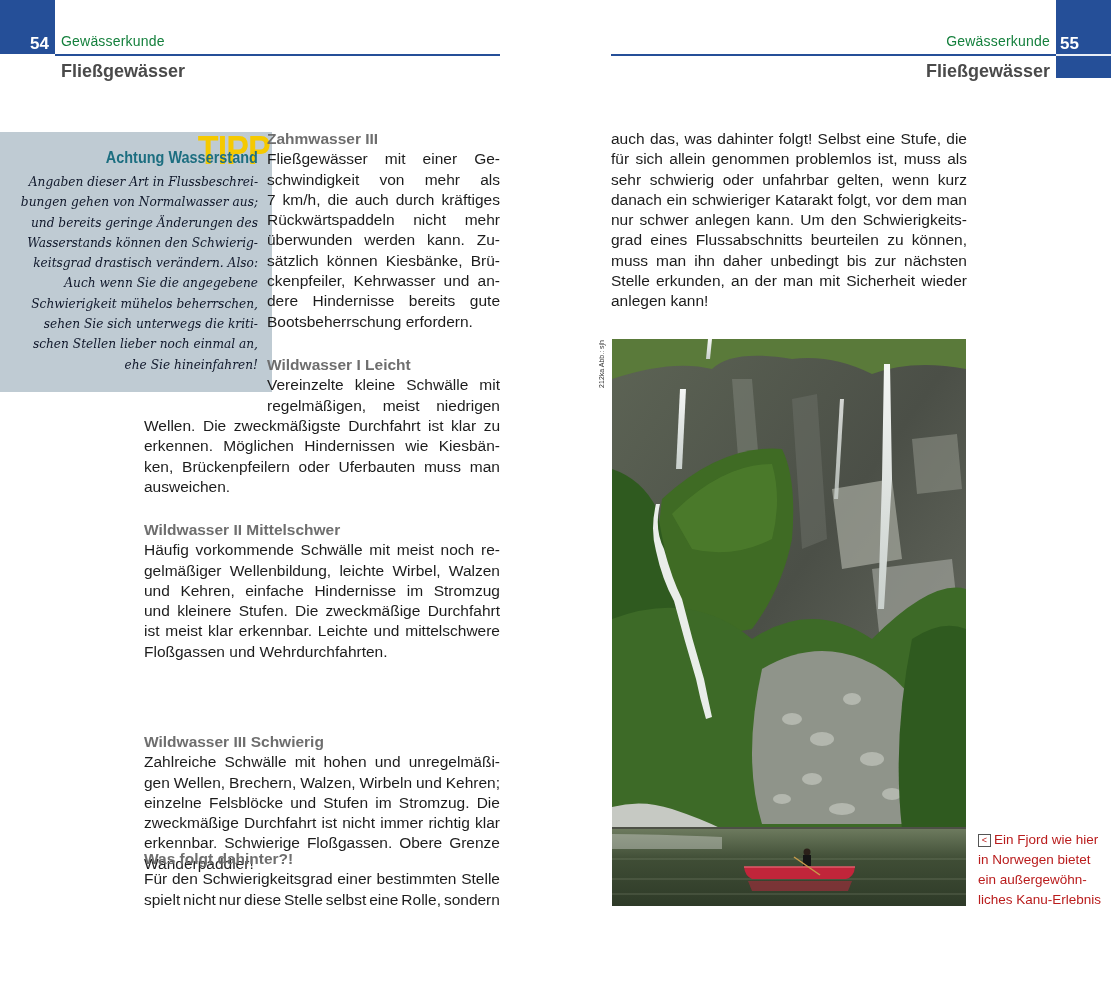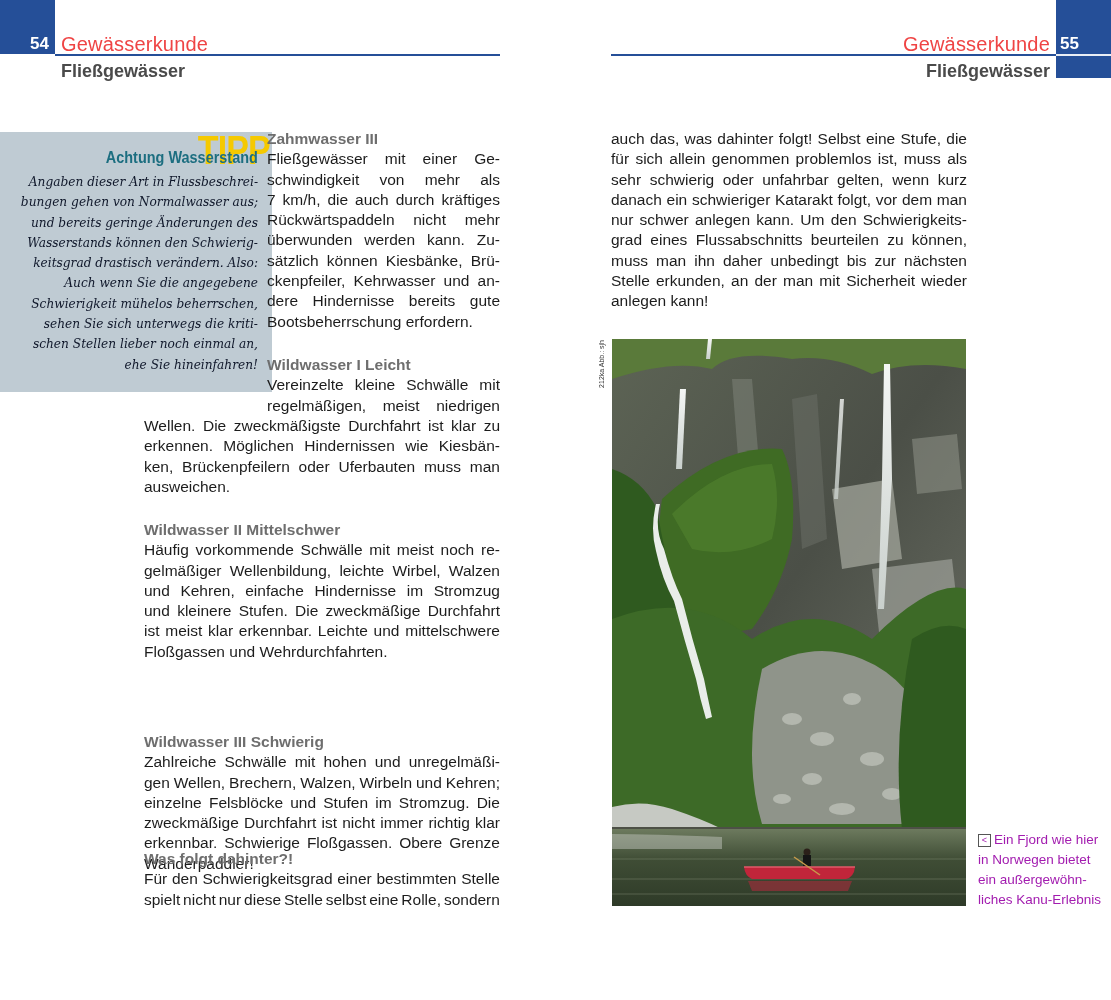--- a/index.html
+++ b/index.html
@@ -10,21 +10,21 @@
   
   .tab-left { left:0; top:0; width:55px; height:54px; background:#254f98; }
   .tab-right { left:1056px; top:0; width:66px; height:78px; background:#254f98; }
   .pnum { color:#fff; font-weight:bold; font-size:17px; position:absolute; top:34px; }
   .tab-left .pnum { right:6px; }
   .tab-right .pnum { left:4px; }
   .tab-notch { position:absolute; height:2px; background:#ffffff; top:54px; opacity:0.9; }
   .tab-left .tab-notch { left:0; width:55px; }
   .tab-right .tab-notch { left:0; width:55px; }
 
-  .hdr-chapter { font-size:20px; color:#ef4444; top:33px; letter-spacing:0.2px; }
+  .hdr-chapter { font-size:14px; color:#15803d; top:33px; letter-spacing:0.2px; }
   .hdr-rule { height:2px; background:#254f98; top:54px; }
   .hdr-section { font-size:18px; color:#4a4a4a; font-weight:bold; top:61px; }
 
   
   .tipbox { left:0; top:132px; width:272px; height:260px; background:#bfcbd3; }
   .tipword { position:absolute; right:2px; top:-2px; font-size:40px; font-weight:bold; color:#f5c900;
              letter-spacing:-1px; line-height:1; font-family:"Liberation Sans", sans-serif; transform:scaleX(0.85); transform-origin:right top; }
   .tiptitle { position:absolute; right:14px; top:16px; font-size:17px; font-weight:bold; color:#1c6e80;
               transform:scaleX(0.85); transform-origin:right top; white-space:nowrap; }
   .tiptext { position:absolute; right:14px; top:40px; width:240px; text-align:right;
@@ -35,21 +35,21 @@
   
   .body { font-size:15.5px; line-height:20.3px; color:#1c1c1c; text-align:justify; }
   .line { white-space:nowrap; display:flex; justify-content:space-between; }
   .line.last { justify-content:flex-start; }
   .line span { }
   .heading { font-weight:bold; color:#6e6e6e; font-size:15.5px; line-height:20.3px; white-space:nowrap; }
 
   
   .photo { left:612px; top:339px; width:354px; height:567px; overflow:hidden; }
   .credit { left:598px; top:340px; font-size:7px; color:#333; writing-mode:vertical-rl; transform:rotate(180deg); }
-  .caption { left:978px; top:830px; font-size:13.5px; line-height:20px; color:#a21caf; white-space:nowrap; }
+  .caption { left:978px; top:830px; font-size:13.5px; line-height:20px; color:#b91c1c; white-space:nowrap; }
   .caption-icon { display:inline-block; width:11px; height:11px; border:1px solid #555; font-size:9px; line-height:11px;
                   text-align:center; margin-right:3px; vertical-align:1px; }
 </style>
 </head>
 <body>
 
 <div class="abs tab-left">
   <div class="pnum">54</div>
   <div class="tab-notch"></div>
 </div>

